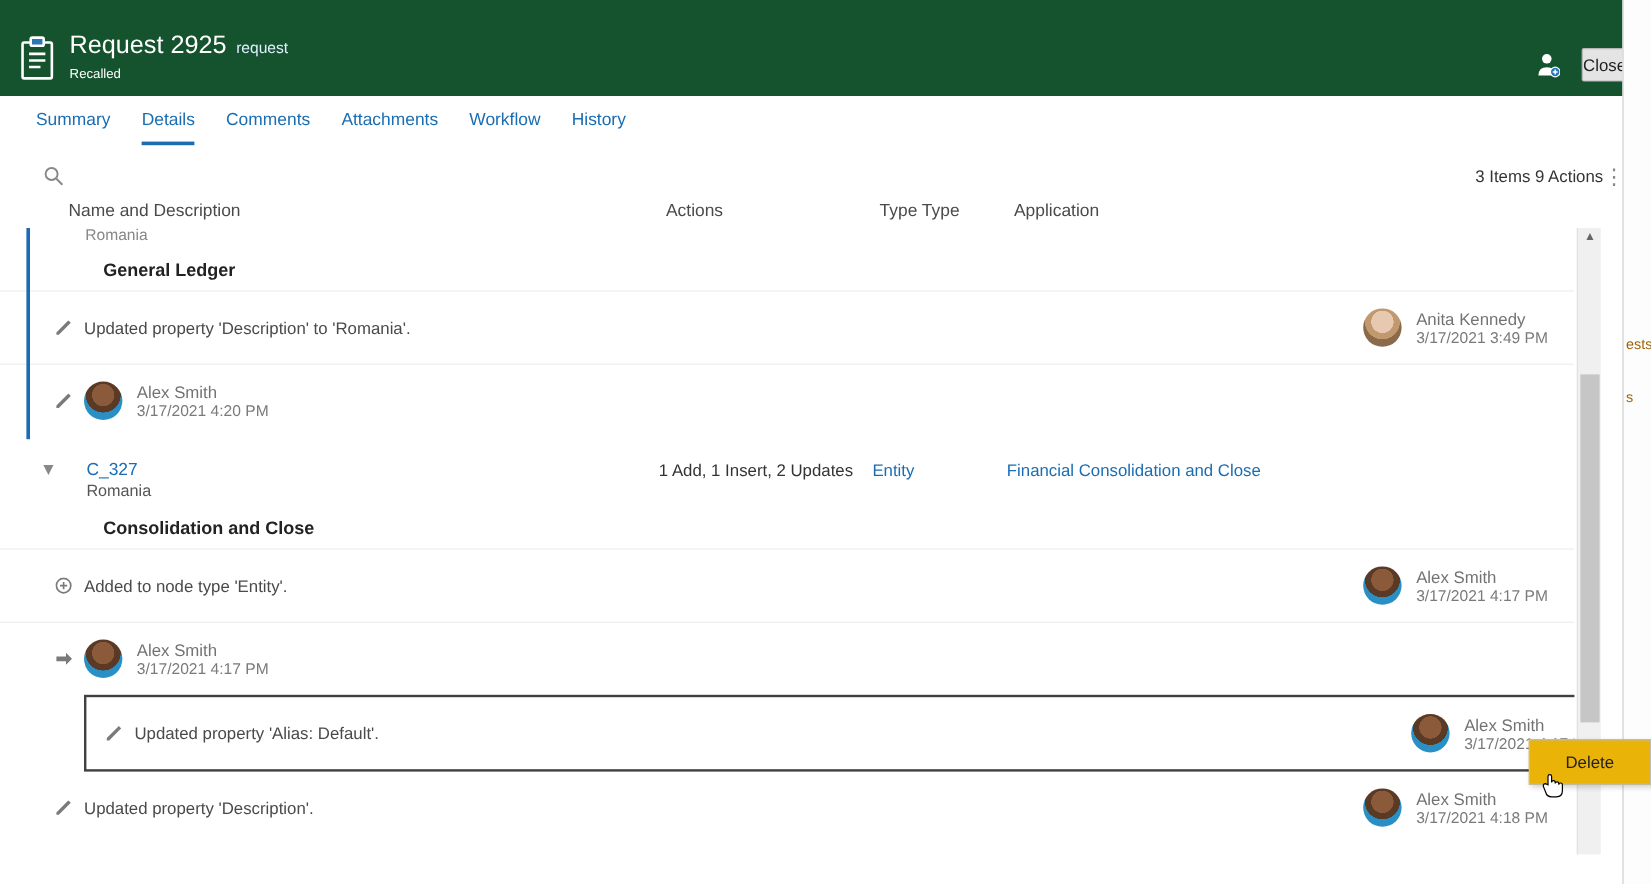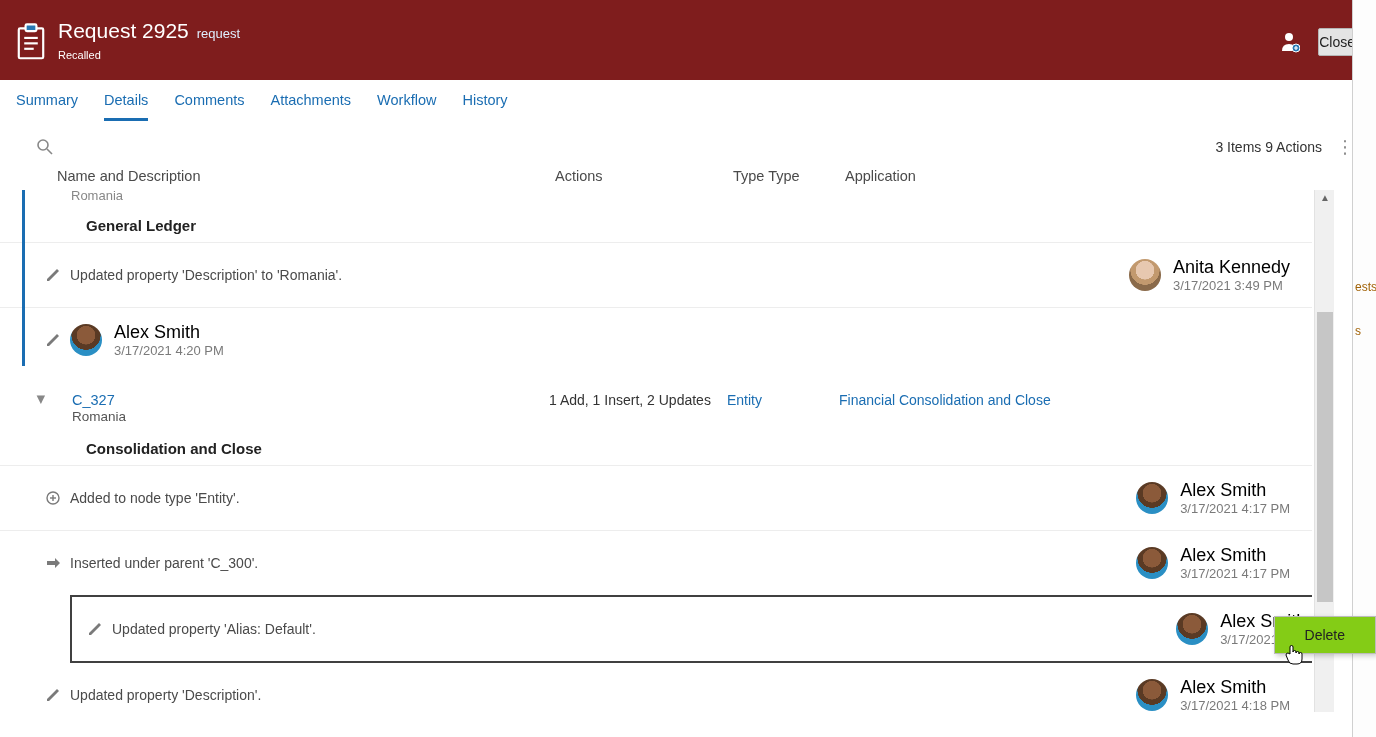--- a/index.html
+++ b/index.html
@@ -1,35 +1,35 @@
 <!DOCTYPE html>
 <html><head>
 <meta charset="utf-8">
 <style>
   * { box-sizing: border-box; margin: 0; padding: 0; font-family: "Segoe UI", Arial, sans-serif; }
   body { background: #fff; width: 1376px; height: 737px; overflow: hidden; position: relative; }
   
-  .header { background: #7f1d1d; color: #fff; padding: 12px 20px 12px 14px; display: flex; align-items: center; height: 80px; }
+  .header { background: #14532d; color: #fff; padding: 12px 20px 12px 14px; display: flex; align-items: flex-end; height: 80px; }
   .header-icon { width: 34px; height: 38px; margin-right: 10px; margin-top: 4px; flex-shrink: 0; }
   .header-text { flex: 1; }
   .header-title-row { display: flex; align-items: baseline; gap: 8px; }
   .header-title { font-size: 21px; font-weight: 400; }
   .header-subtype { font-size: 13px; font-weight: 400; color: #dfefff; }
   .header-status { font-size: 11px; font-weight: 400; margin-top: 6px; }
   .header-actions { display: flex; align-items: center; gap: 18px; margin-top: 4px; }
   .assign-icon { width: 20px; height: 22px; color:#fff; }
   .close-btn { background: #e4e4e4; border: 1px solid #b5b5b5; color: #222; font-size: 14px; padding: 5px 0; border-radius: 2px; cursor: pointer; }
   
-  .tabs { display: flex; gap: 26px; padding: 12px 30px 0 16px; border-bottom: 1px solid #fff; }
+  .tabs { display: flex; gap: 26px; padding: 12px 30px 0 30px; border-bottom: 1px solid #fff; }
   .tab { color: #1a6db2; font-size: 14.5px; padding-bottom: 10px; cursor: pointer; }
   .tab.active { border-bottom: 3px solid #1a6db2; font-weight:400; }
   
   .toolbar { display: flex; align-items: center; padding: 14px 22px 6px 36px; }
   .search-icon { color: #888; width: 18px; height:18px; }
-  .toolbar-right { margin-left: auto; display: flex; align-items: center; gap: 14px; color: #333; font-size: 14px; }
+  .toolbar-right { margin-left: auto; display: flex; align-items: center; color: #333; font-size: 14px; }
   .kebab { color: #888; font-size: 18px; cursor:pointer; }
   
   .col-headers { display: flex; padding: 4px 22px 6px 57px; color: #4a4a4a; font-size: 14.5px; }
   .col-name { width: 498px; }
   .col-actions { width: 178px; }
   .col-nodetype { width: 112px; }
   .col-app { flex:1; }
   
   .content { position: relative; height: 522px; }
   .scroll-area { position:absolute; left:0; right:64px; top:0; bottom:0; overflow:hidden; }
@@ -44,36 +44,36 @@
   
   .action-row { display:flex; align-items:center; padding:14px 0 14px 46px; border-top:1px solid #ededed; }
   .action-row:first-of-type { border-top:1px solid #ededed; }
   .row-icon { width:14px; height:14px; margin-right:10px; color:#7a7a7a; flex-shrink:0; }
   .row-text { font-size:14px; color:#4a4a4a; flex:1; }
   .row-user { display:flex; align-items:center; gap:12px; margin-right:22px; }
   .avatar { width:32px; height:32px; border-radius:50%; background:#d8d8d8; display:flex; align-items:center; justify-content:center; overflow:hidden; flex-shrink:0; }
   .avatar.anita { background: radial-gradient(circle at 50% 35%, #e7c8b0 35%, #c2996e 36% 55%, #8a6a4a 56%); }
   .avatar.alex { background: radial-gradient(circle at 50% 35%, #8b5a3a 35%, #5a3a24 36% 55%, #2a8fc4 56%); }
   .user-meta { display:flex; flex-direction:column; }
-  .user-name { font-size:18px; color:#000000; }
+  .user-name { font-size:14px; color:#737373; }
   .user-time { font-size:13px; color:#7a7a7a; }
   
   .item-row { display:flex; padding: 20px 0 2px 34px; align-items:flex-start; }
   .caret { width:14px; color:#888; font-size:11px; margin-top:4px; margin-right:24px; transform: rotate(90deg); }
   .item-name { color:#1a6db2; font-size:14.5px; }
   .item-sub { color:#555; font-size:13.5px; margin-top:1px; }
   .item-col-name { width:477px; }
   .item-col-actions { width:178px; font-size:14px; color:#333; }
   .item-col-nodetype { width:112px; color:#1a6db2; font-size:14px; }
   .item-col-app { color:#1a6db2; font-size:14px; }
   
   .highlight-row { border:2px solid #404040; border-left-width:2px; border-right-width:2px; margin-left:70px; margin-right:-42px; padding-left:16px; }
   .highlight-row .action-row { border-top:none; padding-left:0; }
   
-  .context-menu { position:absolute; right:0px; bottom:58px; background:#84cc16; border:1px solid #bcbcbc; box-shadow: 2px 2px 5px rgba(0,0,0,.2); padding:10px 30px; font-size:14px; color:#222; z-index:50; }
+  .context-menu { position:absolute; right:0px; bottom:58px; background:#eab308; border:1px solid #bcbcbc; box-shadow: 2px 2px 5px rgba(0,0,0,.2); padding:10px 30px; font-size:14px; color:#222; z-index:50; }
   .cursor-hand { position:absolute; right:72px; bottom:46px; z-index:60; }
   
   .right-strip { position:absolute; right:0; top:0; width:24px; height:737px; background:#fdfdfd; border-left:1px solid #d0d0d0; }
   .right-strip .stub { position:absolute; left:2px; font-size:12px; color:#a16207;text-align:right; }
 </style>
 </head>
 <body>
 
 <div class="header">
   <svg class="header-icon" viewBox="0 0 24 28" fill="none" stroke="#fff" stroke-width="1.6">
@@ -190,21 +190,20 @@
           <span class="user-name">Alex Smith</span>
           <span class="user-time">3/17/2021 4:17 PM</span>
         </div>
       </div>
     </div>
 
     <div class="action-row">
       <svg class="row-icon" viewBox="0 0 14 14" fill="#7a7a7a">
           <path d="M1 5 H9 V2 L14 7 L9 12 V9 H1 Z"></path>
         </svg>
-      <span class="row-text">Inserted under parent 'C_300'.</span>
       <div class="row-user">
         <div class="avatar alex"></div>
         <div class="user-meta">
           <span class="user-name">Alex Smith</span>
           <span class="user-time">3/17/2021 4:17 PM</span>
         </div>
       </div>
     </div>
 
     <div class="highlight-row">

